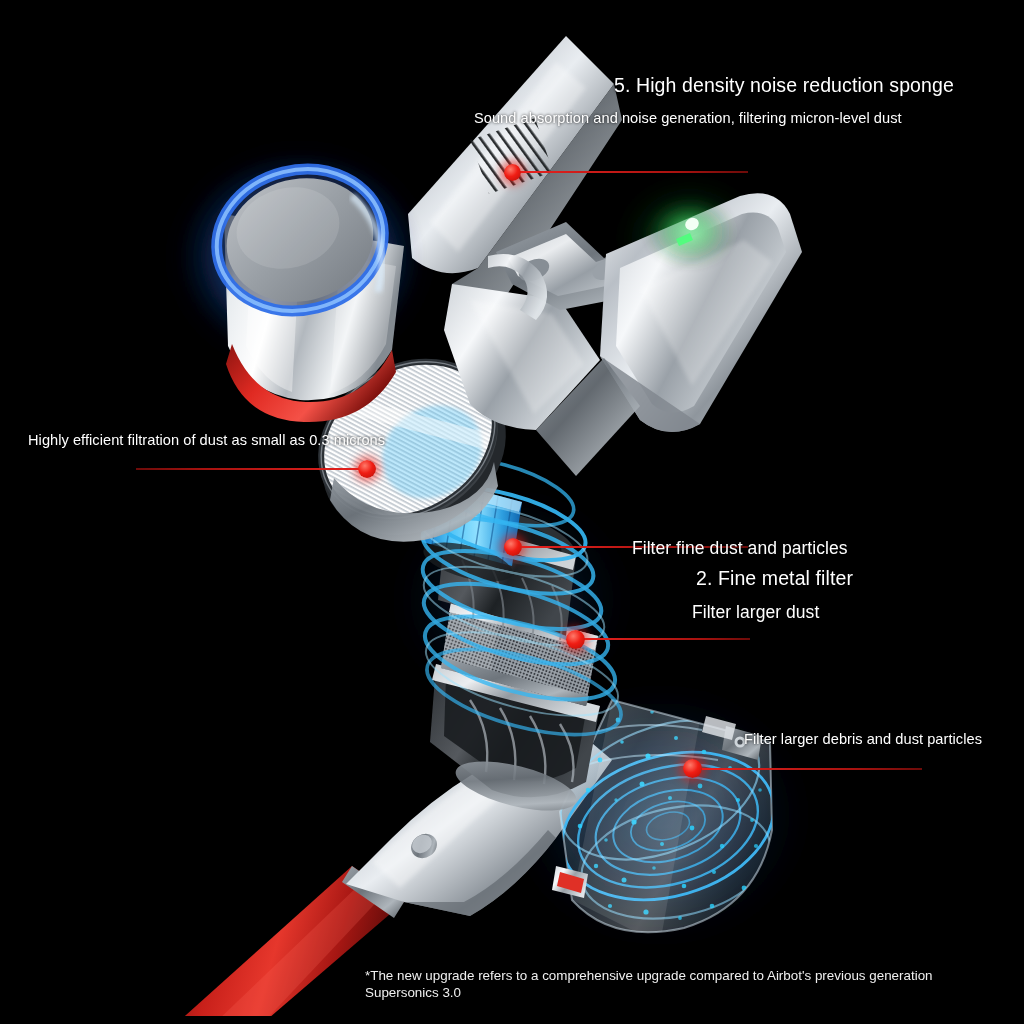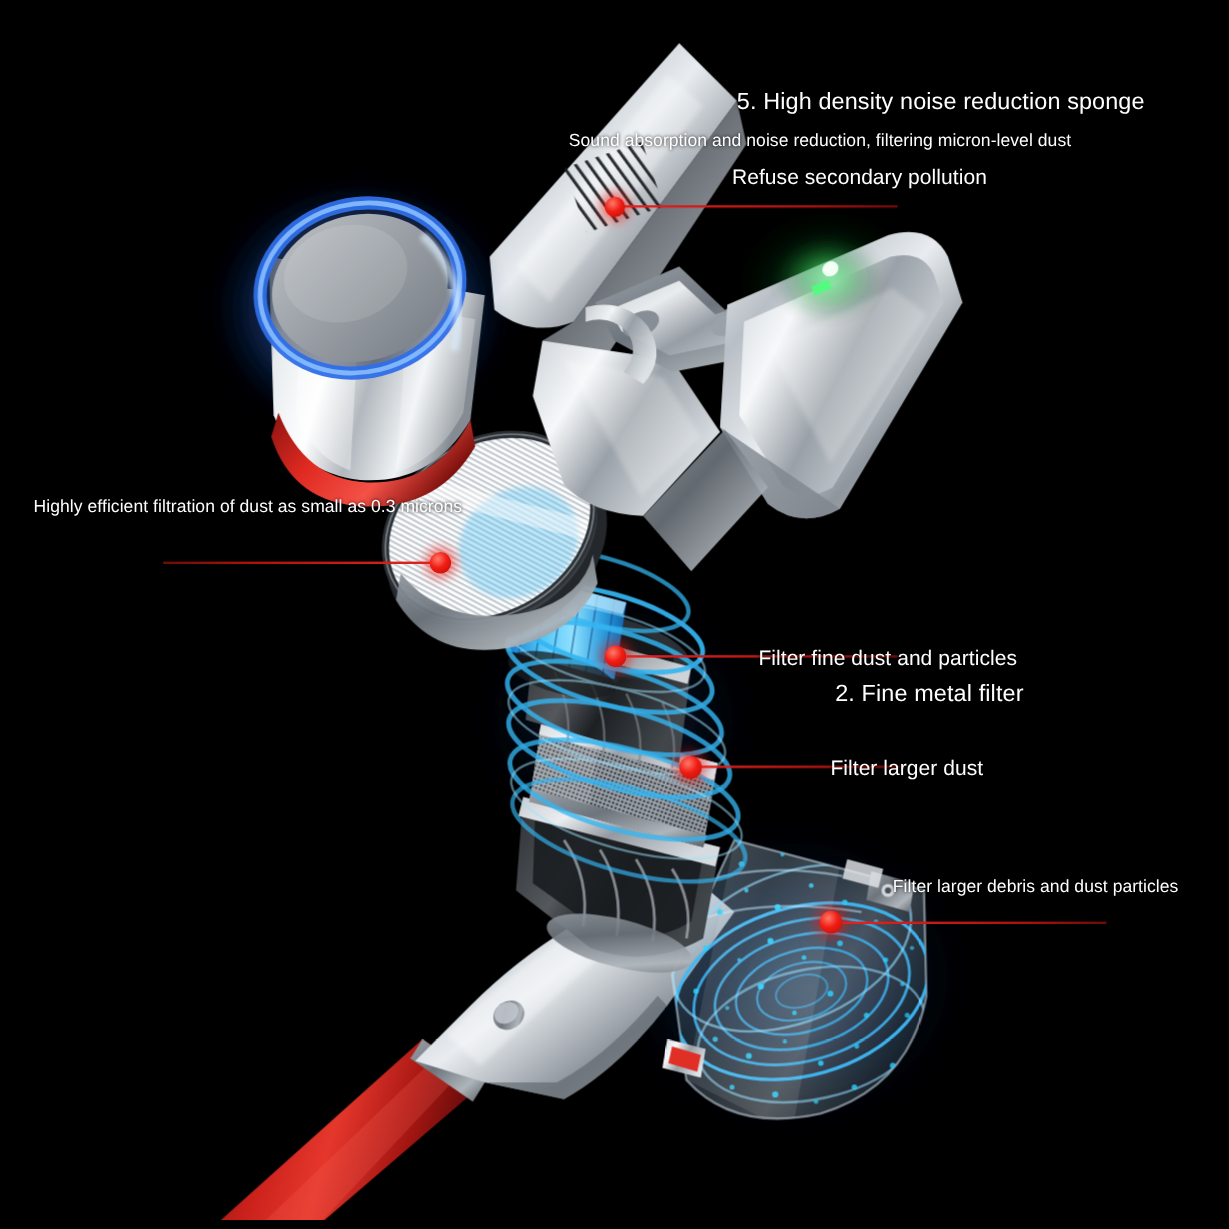--- a/index.html
+++ b/index.html
@@ -395,39 +395,38 @@
   <div class="lead" style="left:584px;top:638px;width:166px;"></div>
   <div class="dot" style="left:566px;top:630px;width:19px;height:19px;"></div>
 
   <div class="lead" style="left:702px;top:768px;width:220px;"></div>
   <div class="dot" style="left:683px;top:759px;width:19px;height:19px;"></div>
 
   <div class="cal" style="left:614px;top:74px;">
     <div class="t">5. High density noise reduction sponge</div>
   </div>
   <div class="cal" style="left:474px;top:110px;">
-    <div class="s">Sound absorption and noise reduction, filtering micron-level dust</div>
-  </div>
-  <div class="cal" style="left:610px;top:137px;">
-    <div class="s2">Refuse secondary pollution</div>
-  </div>
-
-  <div class="cal" style="left:28px;top:415px;">
+    <div class="s">Sound absorption and noise generation, filtering micron-level dust</div>
+  </div>
+
+  <div class="cal" style="left:28px;top:432px;">
     <div class="s">Highly efficient filtration of dust as small as 0.3 microns</div>
   </div>
 
   <div class="cal" style="left:632px;top:514px;margin-top:24px;">
     <div class="s2">Filter fine dust and particles</div>
   </div>
 
   <div class="cal" style="left:696px;top:567px;">
     <div class="t">2. Fine metal filter</div>
   </div>
-  <div class="cal" style="left:692px;top:602px;margin-top:28px;">
+  <div class="cal" style="left:692px;top:602px;">
     <div class="s2">Filter larger dust</div>
   </div>
 
   <div class="cal" style="left:744px;top:731px;">
     <div class="s">Filter larger debris and dust particles</div>
   </div>
 
+  <div class="note" style="left:365px;top:968px;">*The new upgrade refers to a comprehensive upgrade compared to Airbot's previous generation
+Supersonics 3.0</div>
 
 </div>
 
 </body></html>

